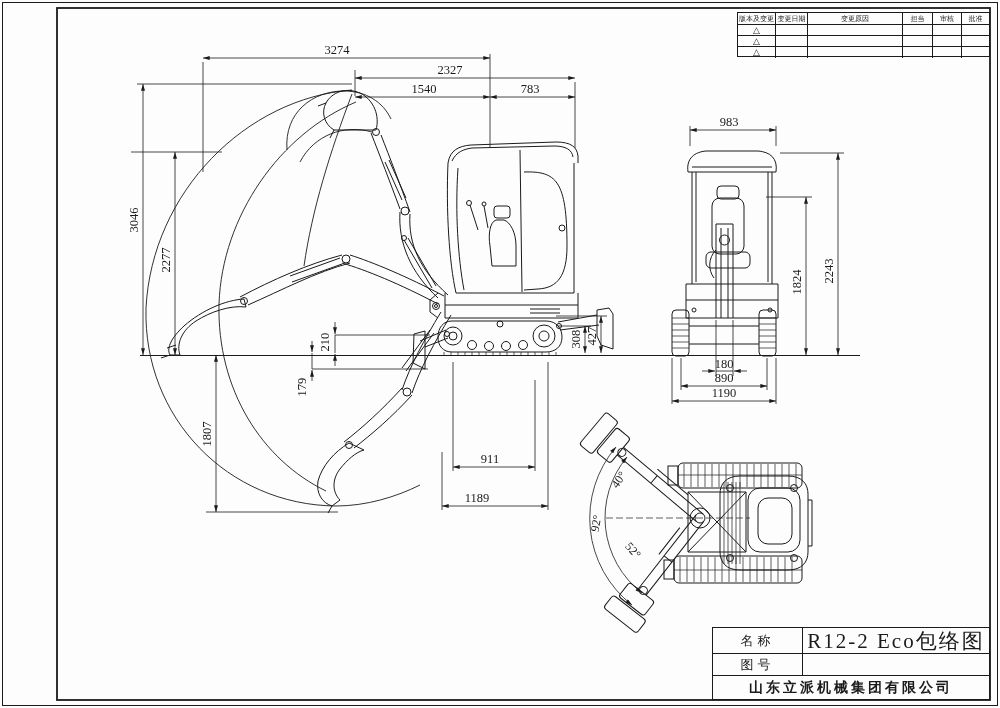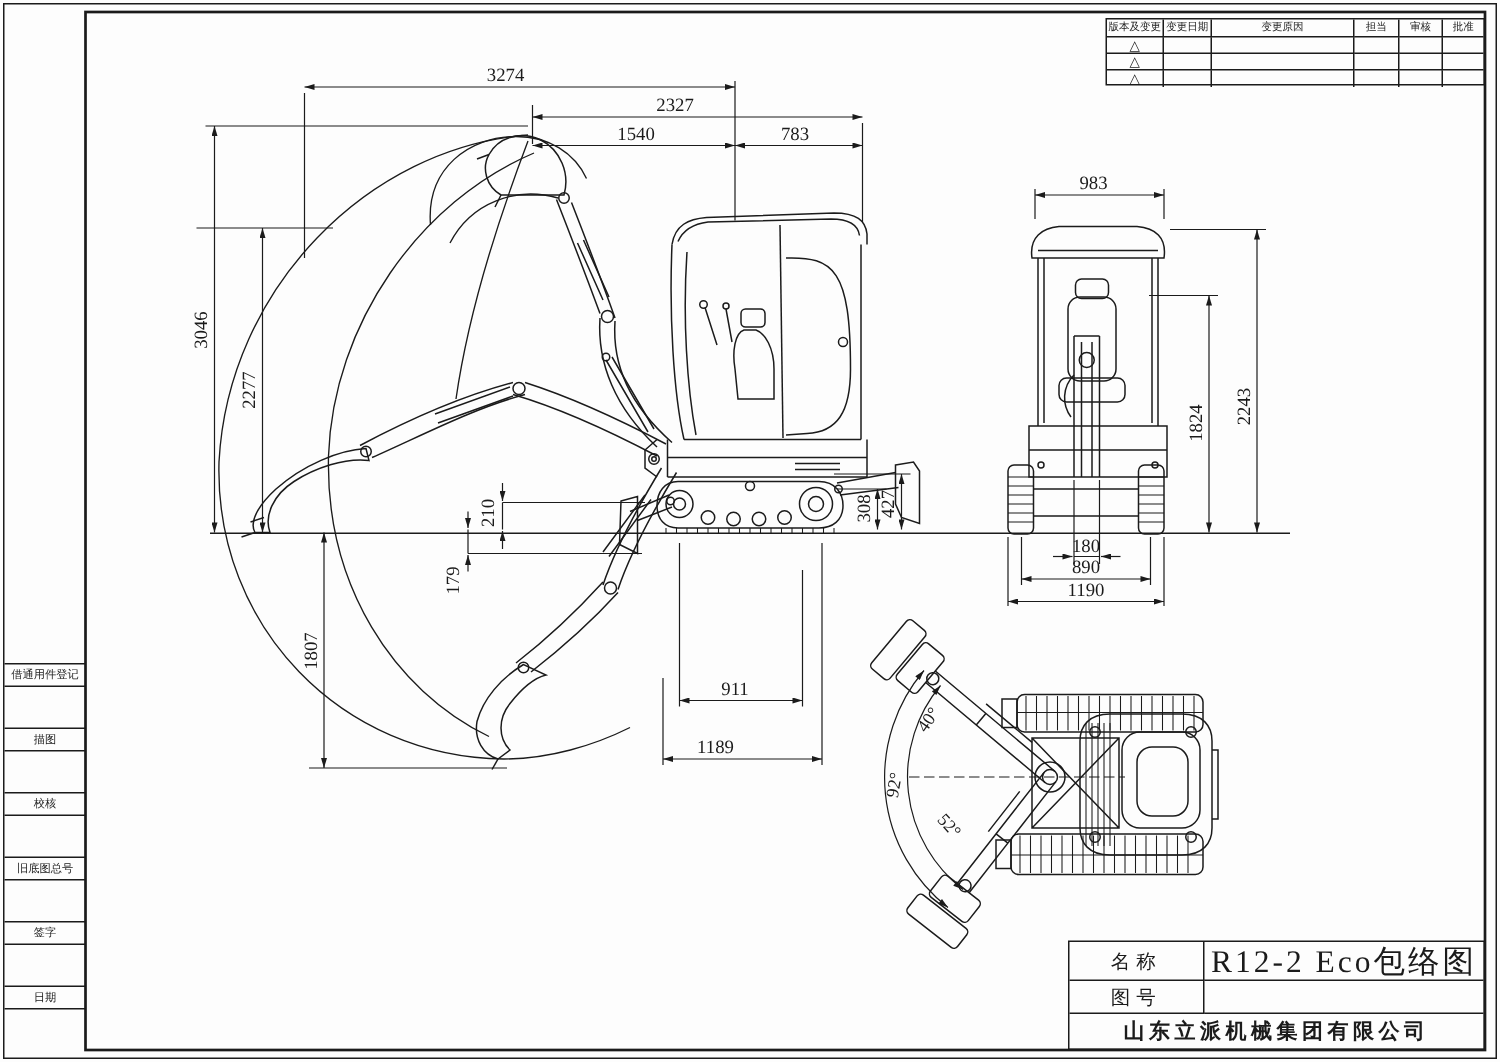--- a/index.html
+++ b/index.html
@@ -309,34 +309,20 @@
       <div class="c"></div>
 
   <div class="c sym last">△</div>
   <div class="c last"></div>
       <div class="c last"></div>
   <div class="c last"></div>
       <div class="c last"></div>
       <div class="c last"></div>
 </div>
 
-<div id="marg" class="ov">
-  <div class="lab">借通用件登记</div>
-  <div class="emp"></div>
-  <div class="lab">描图</div>
-  <div class="emp"></div>
-  <div class="lab">校核</div>
-  <div class="emp"></div>
-  <div class="lab">旧底图总号</div>
-  <div class="emp"></div>
-  <div class="lab">签字</div>
-  <div class="emp"></div>
-  <div class="lab">日期</div>
-  <div class="emp" style="border-bottom:none;"></div>
-</div>
 
 <div id="tb" class="ov">
   <div class="cell lab">名称</div>
   <div class="cell val-title">R12-2 Eco包络图</div>
   <div class="cell lab">图号</div>
   <div class="cell val-no"></div>
   <div class="cell company">山东立派机械集团有限公司</div>
 </div>
 
 </div>

